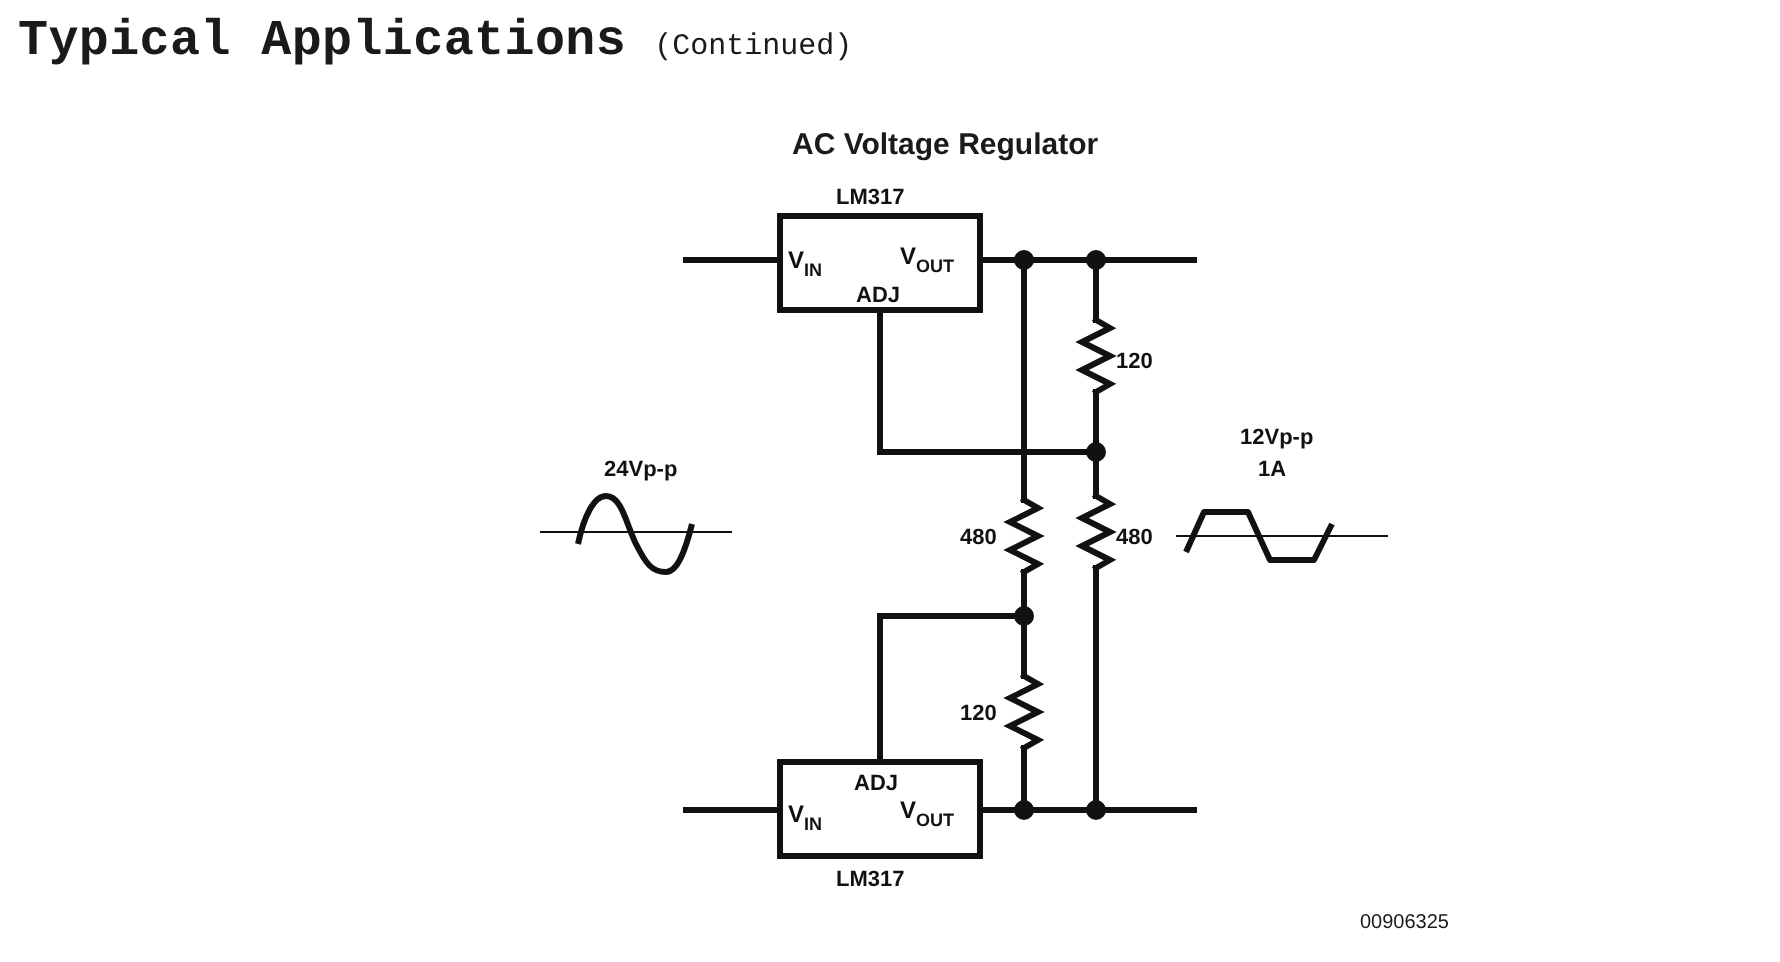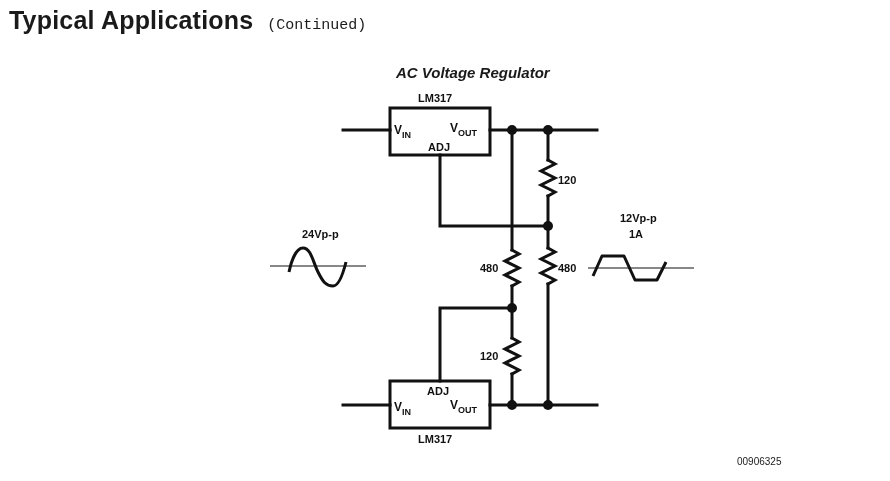--- a/index.html
+++ b/index.html
@@ -1,21 +1,21 @@
 <!DOCTYPE html>
 <html><head>
 <meta charset="utf-8">
 <style>
   html, body { margin: 0; padding: 0; background: #ffffff; }
   body { width: 890px; height: 481px; position: relative; overflow: hidden; font-family: "Liberation Sans", sans-serif; color: #1a1a1a; }
   .heading { position: absolute; left: 9px; top: 6px; white-space: nowrap; }
-  .heading .main { font-size: 25px; font-weight: bold; letter-spacing: 0.2px; }
+  .heading .main { font-size: 25px; font-weight: bold; letter-spacing: 0.2px; font-family: Liberation Mono, monospace; }
   .heading .sub { font-size: 15px; margin-left: 14px; font-family: Liberation Mono, monospace; }
-  .fig-title { position: absolute; left: 396px; top: 64px; font-size: 15px; font-weight: bold; white-space: nowrap; font-style: italic; }
-  .fig-id { position: absolute; left: 697px; top: 456px; font-size: 10px; white-space: nowrap; padding-left: 40px; }
+  .fig-title { position: absolute; left: 396px; top: 64px; font-size: 15px; font-weight: bold; white-space: nowrap; }
+  .fig-id { position: absolute; left: 640px; top: 456px; font-size: 10px; white-space: nowrap; padding-left: 40px; }
   svg { position: absolute; left: 0; top: 0; }
   svg text { font-family: "Liberation Sans", sans-serif; font-weight: bold; fill: #111; }
   .lbl { font-size: 11px; }
   .pin { font-size: 12px; }
   .sub-s { font-size: 9px; }
 </style>
 </head>
 <body>
 
 <div class="heading">

